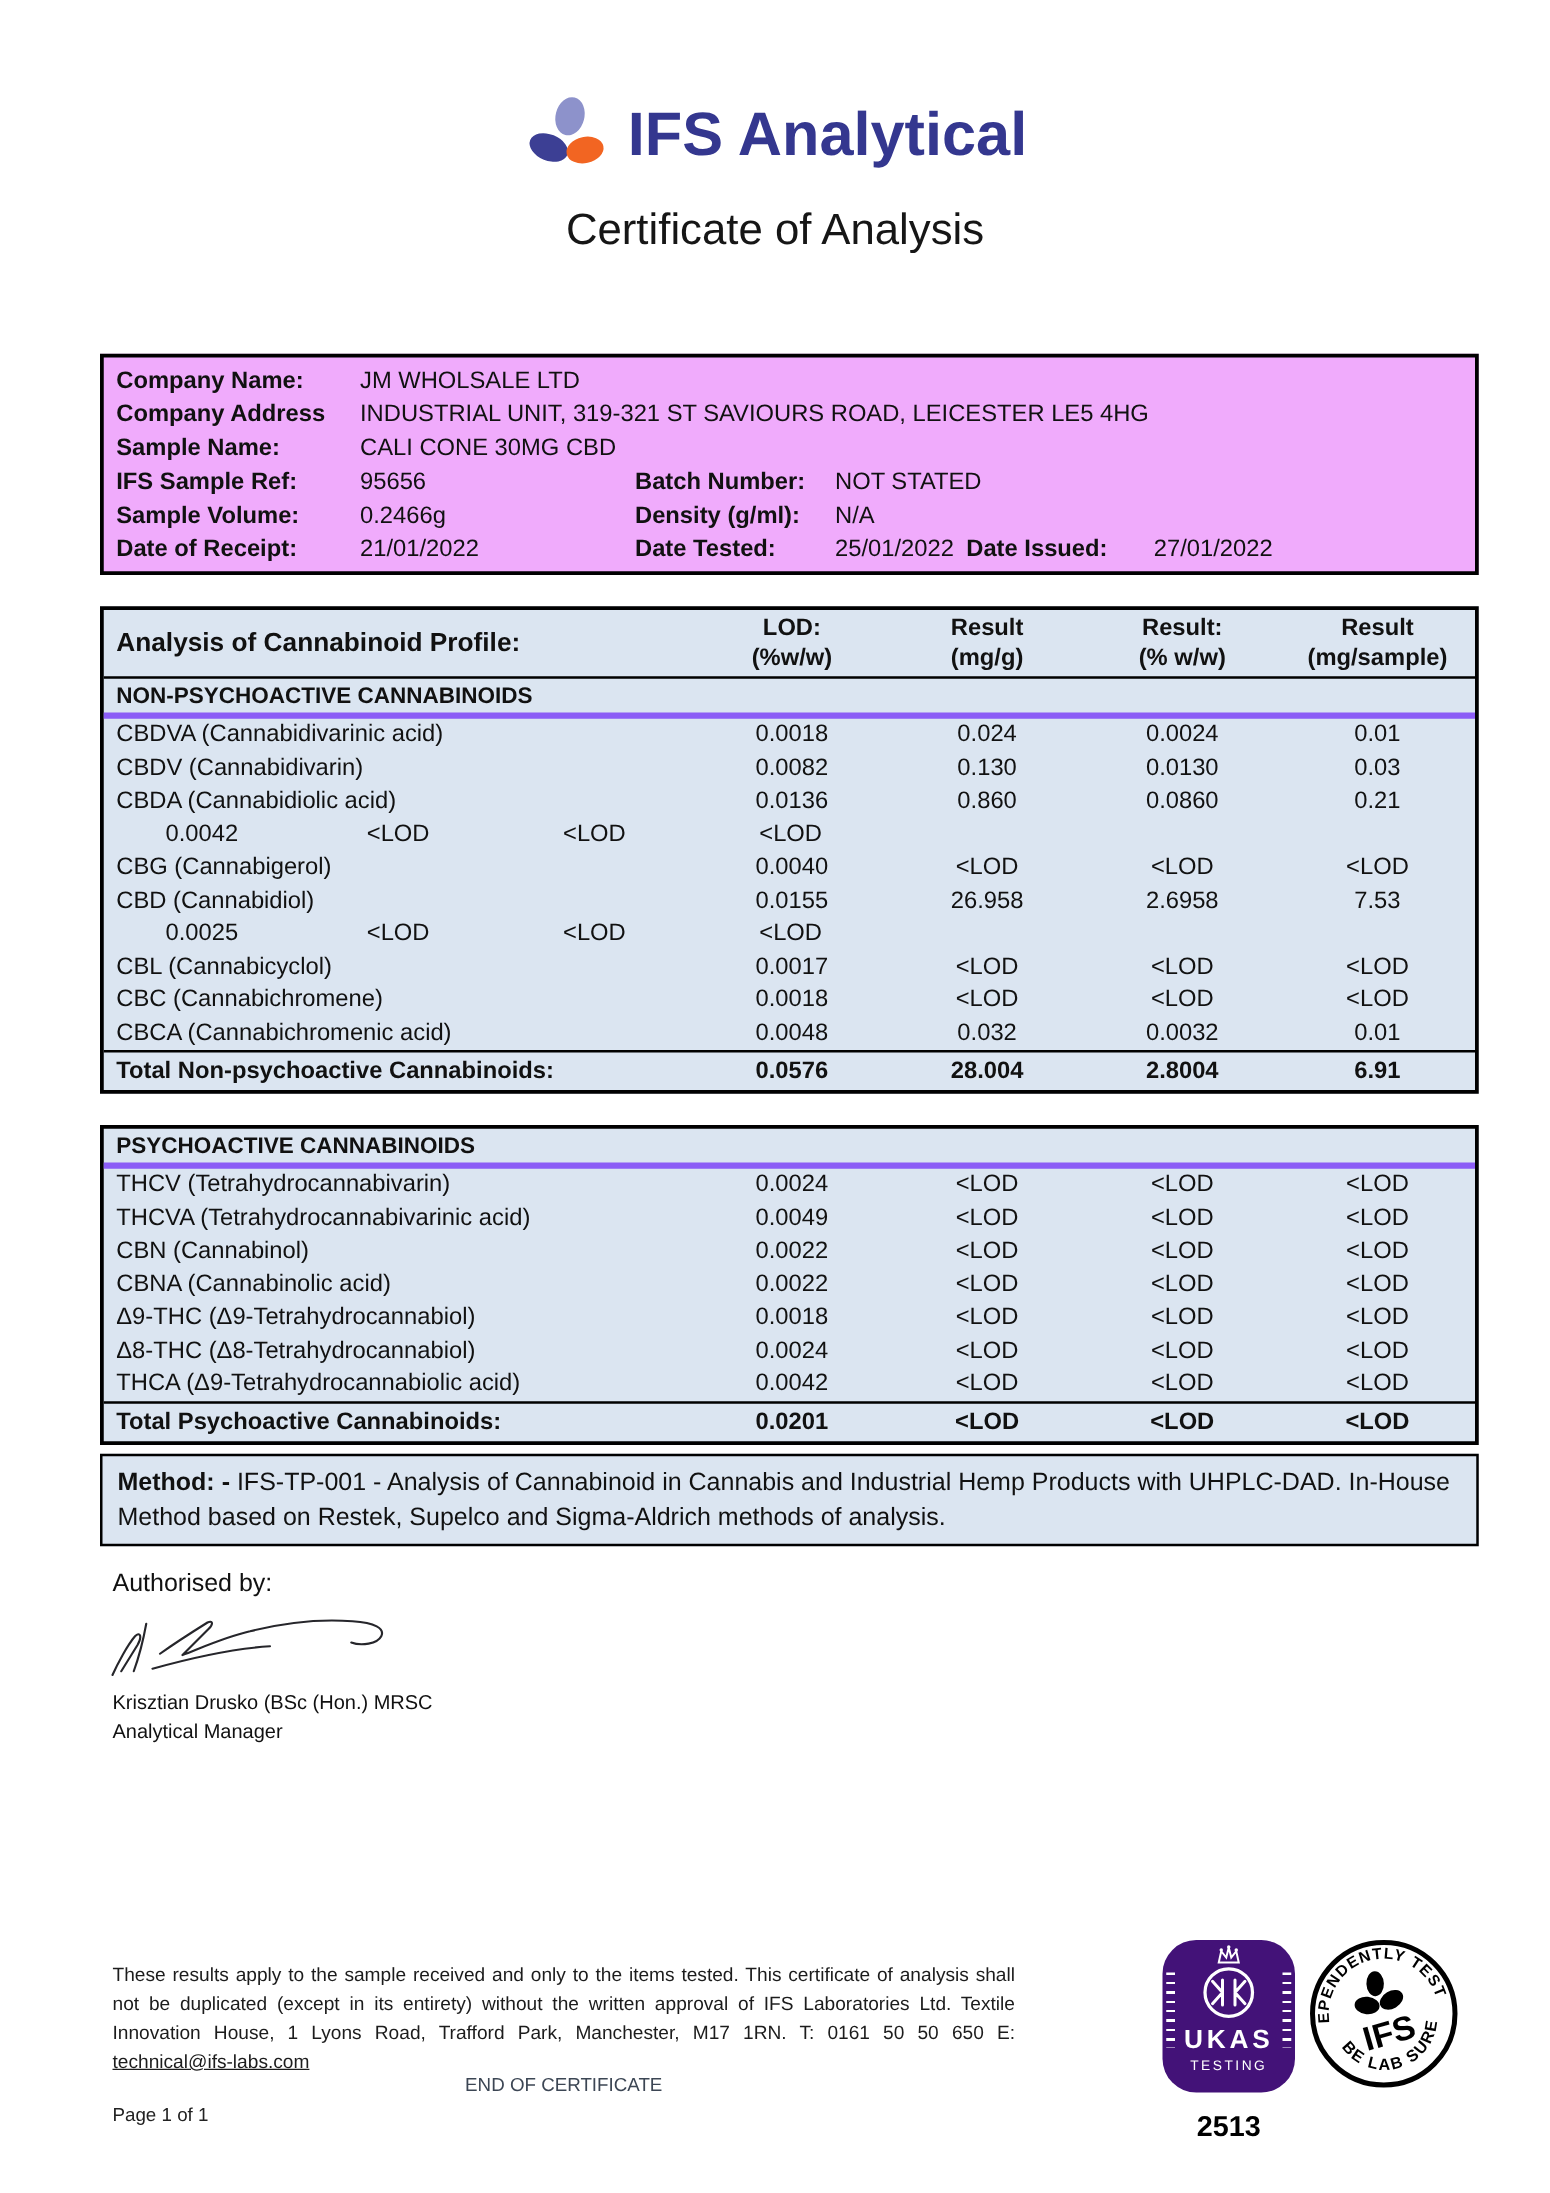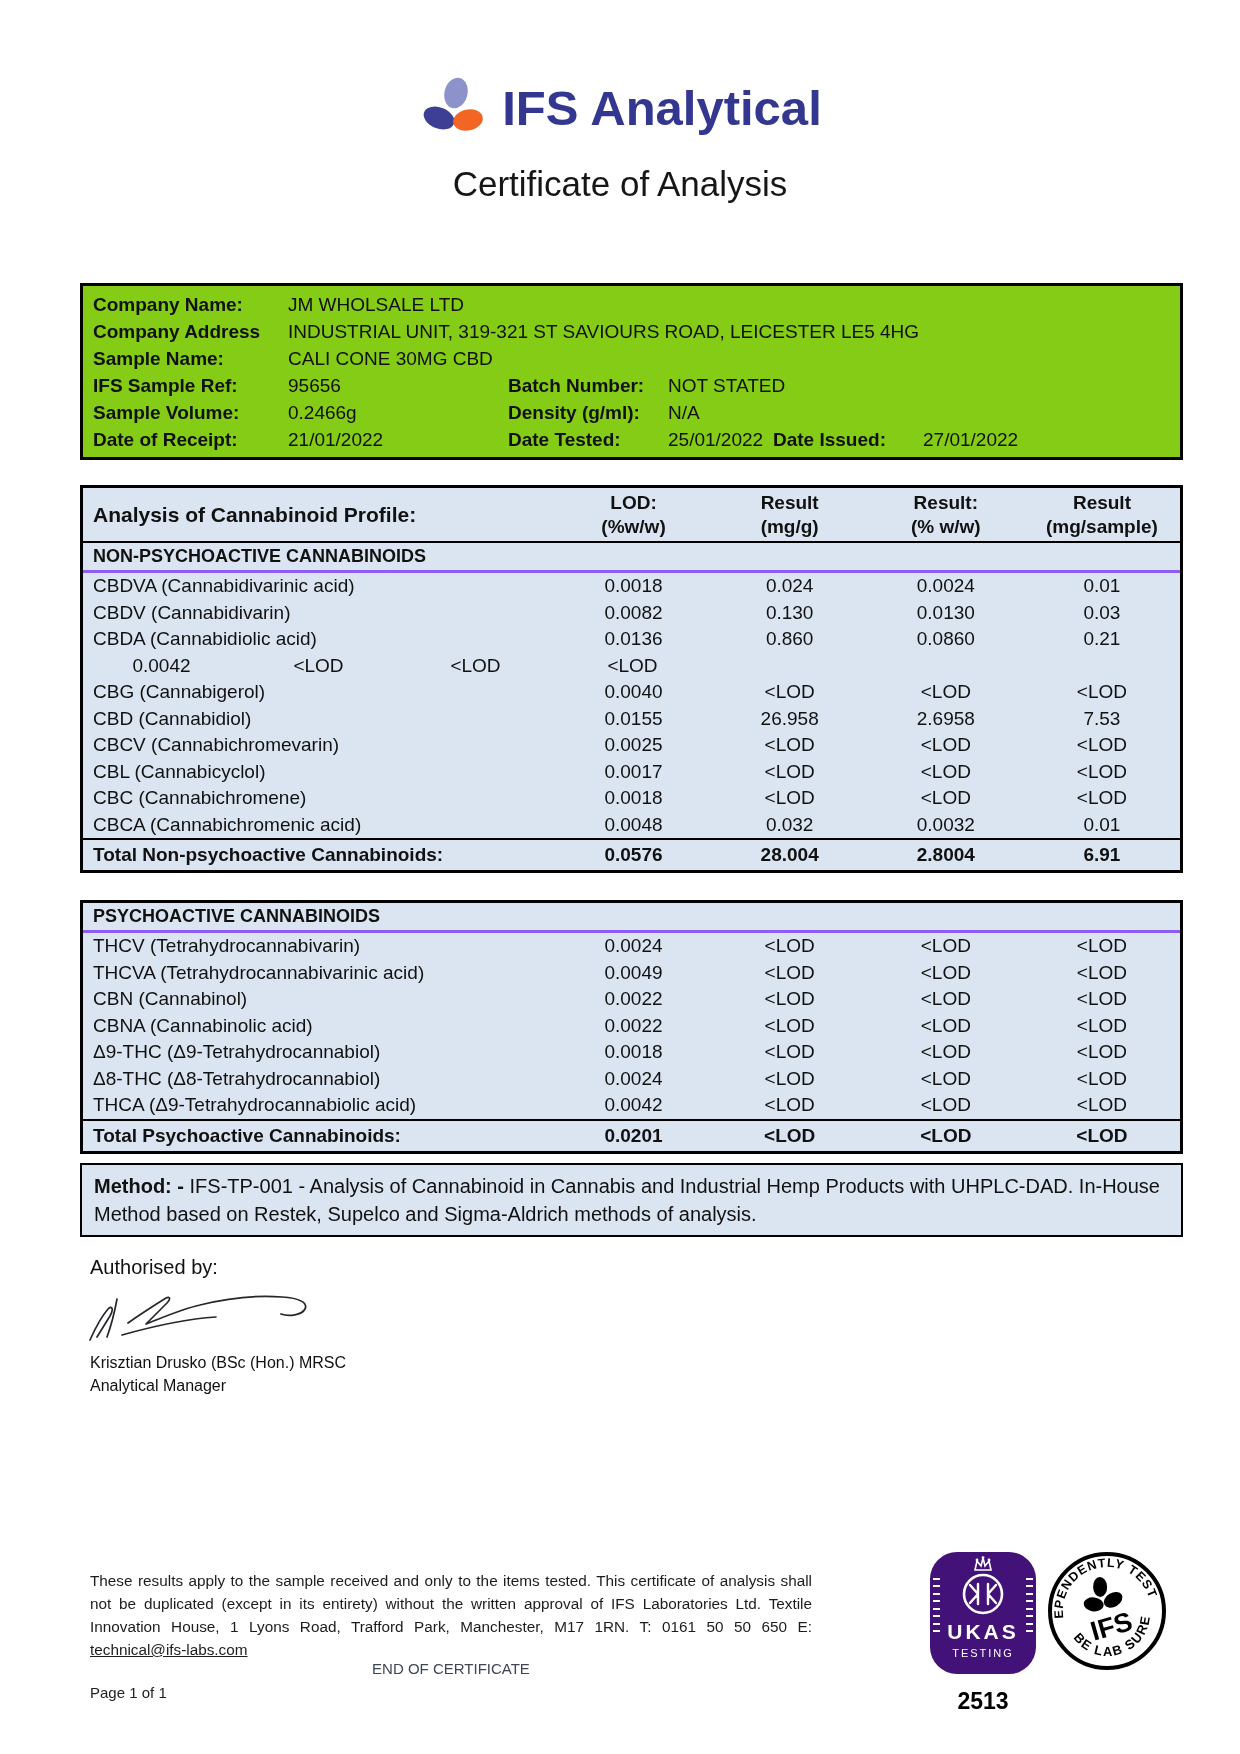--- a/index.html
+++ b/index.html
@@ -5,32 +5,32 @@
   html,body{margin:0;padding:0;background:#ffffff;}
   .page{position:relative;width:1240px;height:1754px;background:#ffffff;
         font-family:"Liberation Sans", sans-serif;color:#111;overflow:hidden;}
 
   
   .logo-row{position:absolute;top:76px;left:0;width:100%;display:flex;justify-content:center;align-items:center;gap:12px;}
   .brand-name{font-size:49px;font-weight:bold;color:#34378f;letter-spacing:0px;}
   .cert-title{position:absolute;top:164px;left:0;width:100%;text-align:center;font-size:35px;color:#161616;}
 
   
-  .info-box{position:absolute;left:80px;top:283px;width:1103px;background:#84cc16;
+  .info-box{position:absolute;left:80px;top:283px;width:1103px;background:#f0abfc;
             border:3px solid #000;box-sizing:border-box;padding:5px 0 4px 0;font-size:19px;}
   .irow{display:flex;align-items:center;height:27px;padding-left:10px;}
   .lab{font-weight:bold;}
   .il1{width:195px;} .iv1{width:220px;} .il2{width:160px;} .iv2{width:105px;} .il3{width:150px;}
 
   
   .tbl{position:absolute;left:80px;width:1103px;background:#dbe5f1;border:3px solid #000;box-sizing:border-box;font-size:19px;}
   .tbl-head{display:flex;align-items:center;height:53px;border-bottom:2px solid #000;}
   .tbl-title{width:475px;box-sizing:border-box;padding-left:10px;font-weight:bold;font-size:21px;}
   .colhead{width:157px;text-align:center;font-weight:bold;line-height:1.25;}
-  .band{height:27px;line-height:27px;padding-left:10px;font-weight:bold;font-size:18px;border-bottom:3px solid #8b5cf6;}
+  .band{height:27px;line-height:27px;padding-left:10px;font-weight:bold;font-size:18px;border-bottom:5px solid #8b5cf6;}
   .trow{display:flex;align-items:center;height:26.5px;}
   .c-name{width:475px;box-sizing:border-box;padding-left:10px;}
   .c-num{width:157px;text-align:center;}
   .trow.total{height:30px;font-weight:bold;border-top:2.5px solid #000;}
   #tbl-np{top:485px;}
   #tbl-p{top:900px;}
 
   
   .method-box{position:absolute;left:80px;top:1163px;width:1103px;box-sizing:border-box;
               background:#dbe5f1;border:2.5px solid #000;padding:7px 12px;font-size:20px;line-height:1.4;}
@@ -174,21 +174,20 @@
 
         <div class="trow">
           <div class="c-name">CBD (Cannabidiol)</div>
           <div class="c-num">0.0155</div>
           <div class="c-num">26.958</div>
           <div class="c-num">2.6958</div>
           <div class="c-num">7.53</div>
         </div>
 
         <div class="trow">
-          <div class="c-name">CBCV (Cannabichromevarin)</div>
           <div class="c-num">0.0025</div>
           <div class="c-num">&lt;LOD</div>
           <div class="c-num">&lt;LOD</div>
           <div class="c-num">&lt;LOD</div>
         </div>
 
         <div class="trow">
           <div class="c-name">CBL (Cannabicyclol)</div>
           <div class="c-num">0.0017</div>
           <div class="c-num">&lt;LOD</div>

